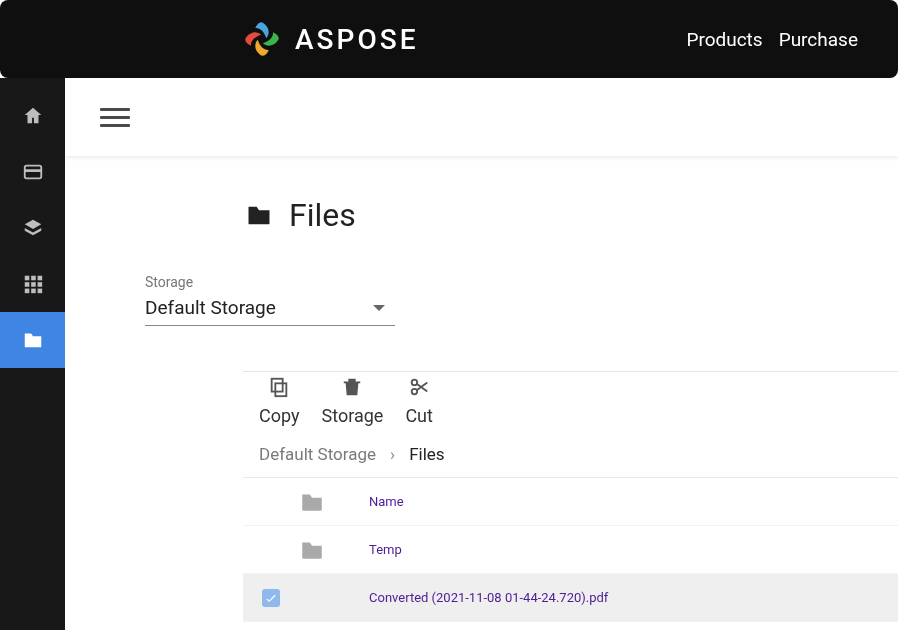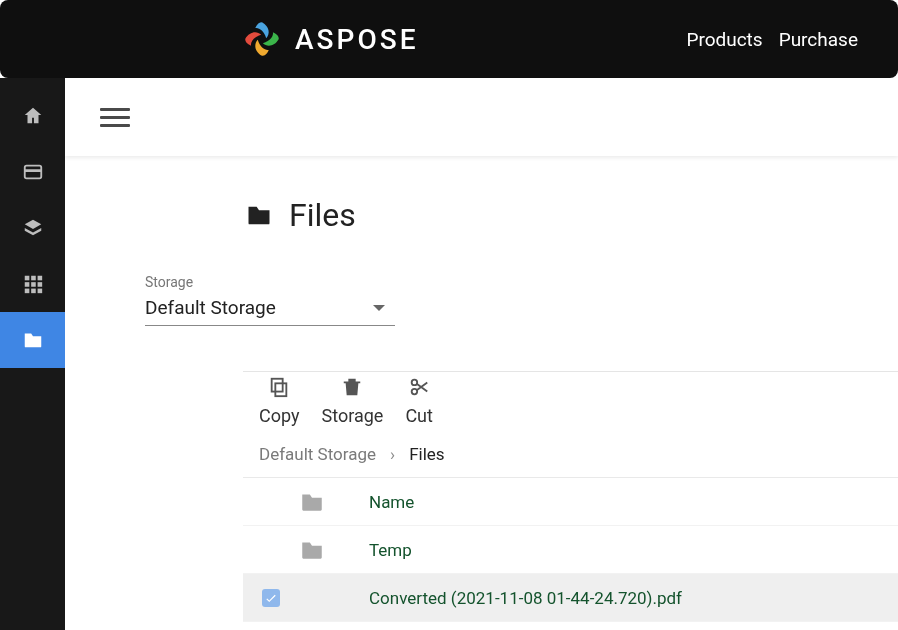--- a/index.html
+++ b/index.html
@@ -231,22 +231,22 @@
     background: #8fb8ec;
   }
   .checkbox.checked svg { width: 14px; height: 14px; fill: #fff; }
   .cell-icon {
     display: flex;
     align-items: center;
     justify-content: flex-start;
   }
   .folder-ic { width: 26px; height: 26px; fill: #a9a9a9; }
   .cell-name {
-    font-size: 17px;
-    color: #14532d;
+    font-size: 13px;
+    color: #4c1d95;
   }
 </style>
 </head>
 <body>
 
 <div class="topbar">
   <div class="topbar-spacer-left"></div>
   <div class="brand">
     <div class="brand-logo">
       <svg viewBox="0 0 100 100">

